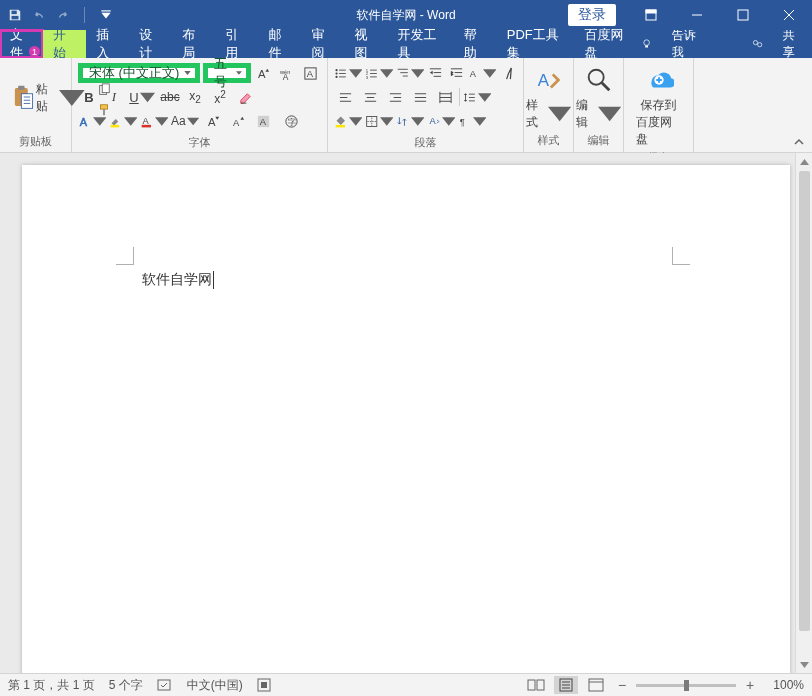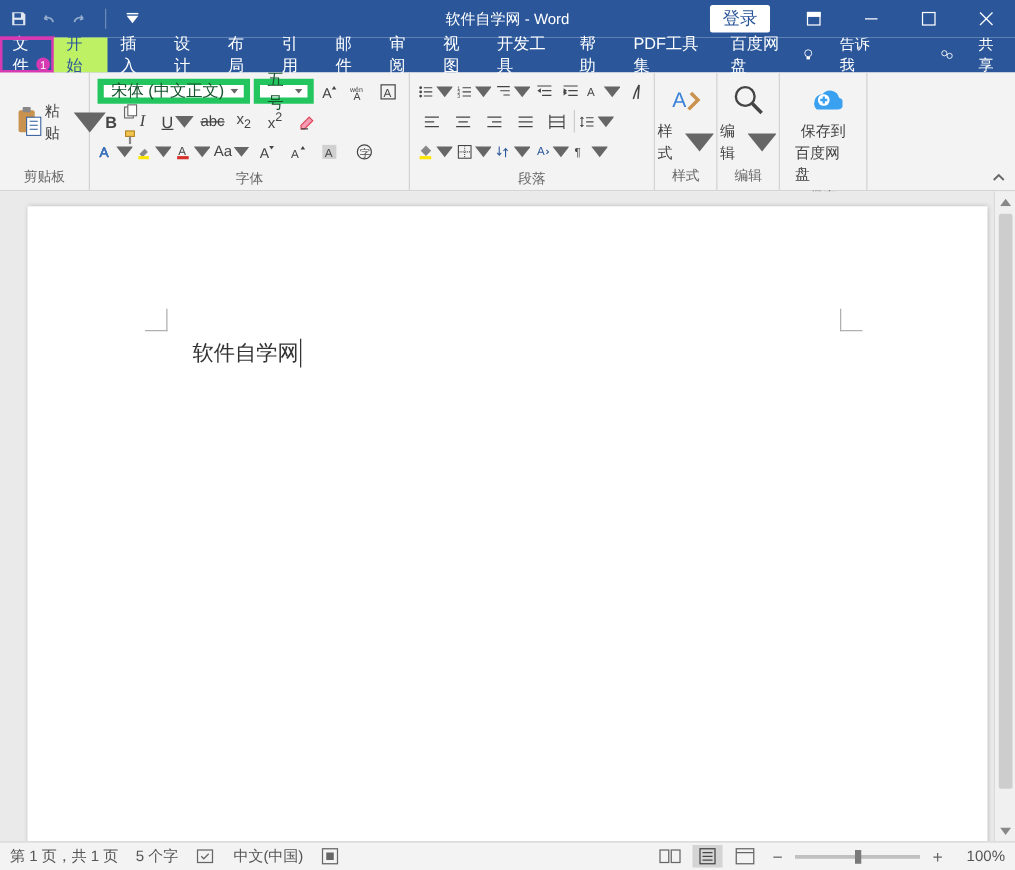--- a/index.html
+++ b/index.html
@@ -59,21 +59,21 @@
 
 
 .ribbon-collapse { position: absolute; right: 6px; bottom: 3px; width: 14px; height: 14px; }
 
 
 .doc-area { position: absolute; top: 153px; left: 0; right: 0; bottom: 23px; background: #eaeaea; overflow: hidden; }
 .page { position: absolute; left: 22px; top: 12px; width: 768px; height: 660px; background: #fff; box-shadow: 0 0 4px rgba(0,0,0,0.25); }
 .corner { position: absolute; width: 18px; height: 18px; }
 .corner.tl { top: 82px; left: 94px; border-left: 1px solid #b0b0b0; border-top: 1px solid #b0b0b0; transform: rotate(180deg); }
 .corner.tr { top: 82px; right: 100px; border-right: 1px solid #b0b0b0; border-top: 1px solid #b0b0b0; transform: rotate(180deg); }
-.page-text { position: absolute; left: 132px; top: 106px; font-size: 17px; color: #333; border-right: 1px solid #333; padding-right: 1px; }
+.page-text { position: absolute; left: 120px; top: 106px; font-size: 14px; color: #333; border-right: 1px solid #333; padding-right: 1px; }
 .scrollbar-v { position: absolute; right: 0; top: 0; bottom: 0; width: 17px; background: #f0f0f0; border-left: 1px solid #dadada; }
 .sb-btn { height: 17px; display:flex; align-items:center; justify-content:center; }
 .sb-thumb { position: absolute; left: 3px; top: 18px; width: 11px; height: 460px; background: #cdcdcd; border-radius: 2px; }
 
 
 .status-bar { position: absolute; bottom: 0; left: 0; right: 0; height: 23px; background: #f3f3f3; border-top: 1px solid #d4d4d4; display: flex; align-items: center; font-size: 12px; color: #555; padding: 0 8px; gap: 14px; }
 .status-right { margin-left: auto; display: flex; align-items: center; gap: 6px; }
 .view-btn { width: 24px; height: 18px; display: flex; align-items: center; justify-content: center; }
 .view-btn.active { background: #d4d4d4; }
 .zoom-slider { width: 100px; height: 3px; background: #c0c0c0; position: relative; }

